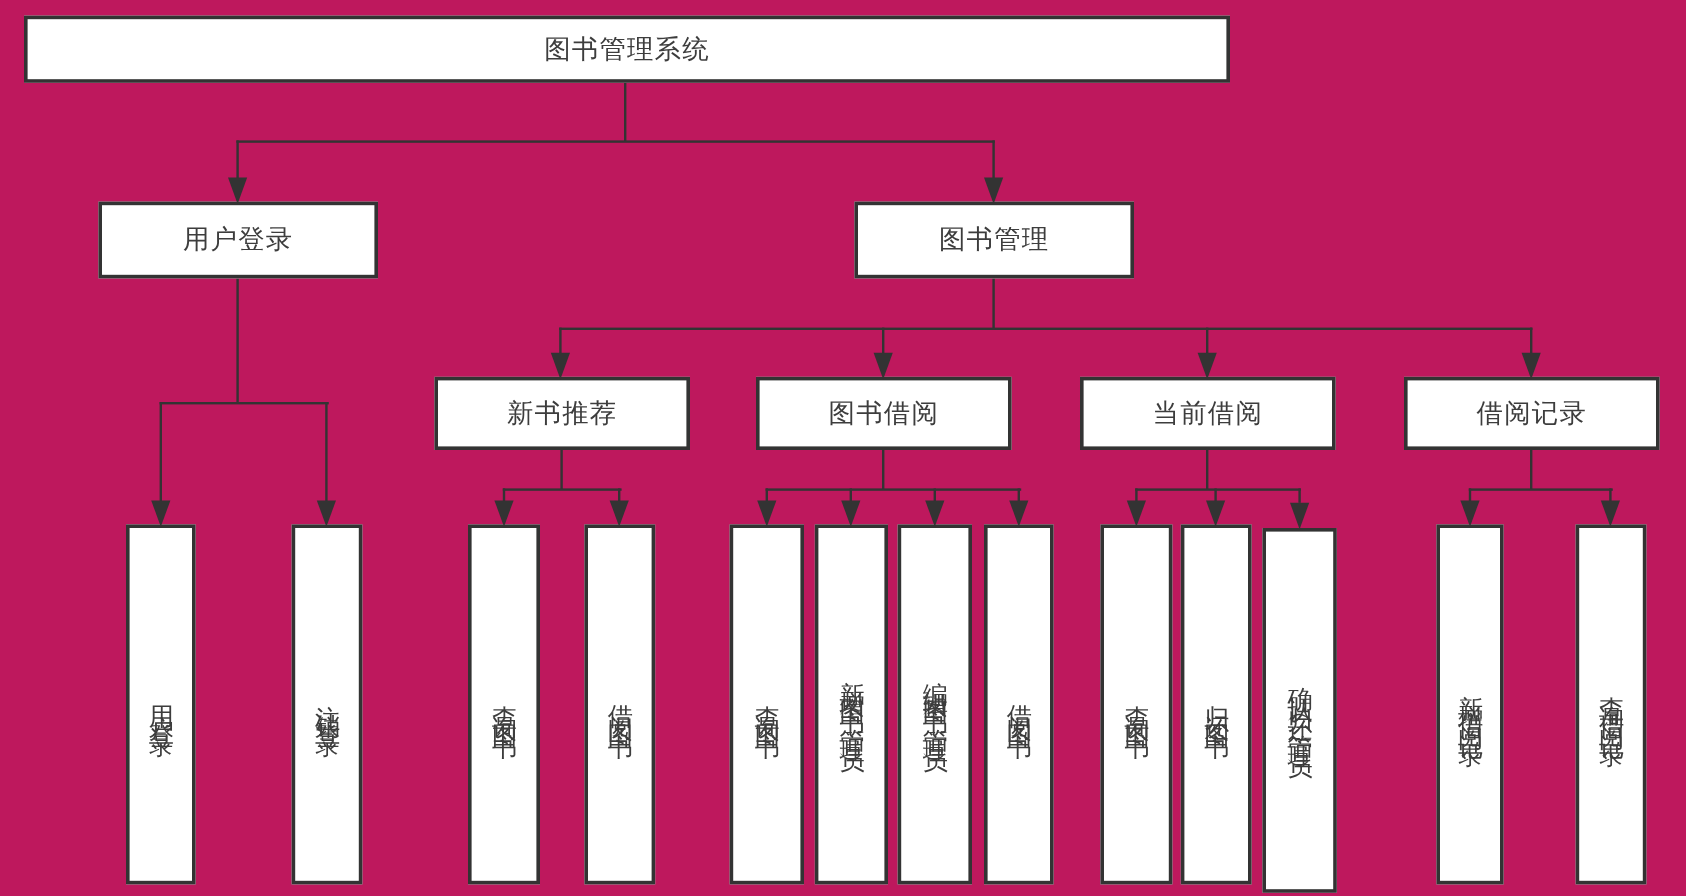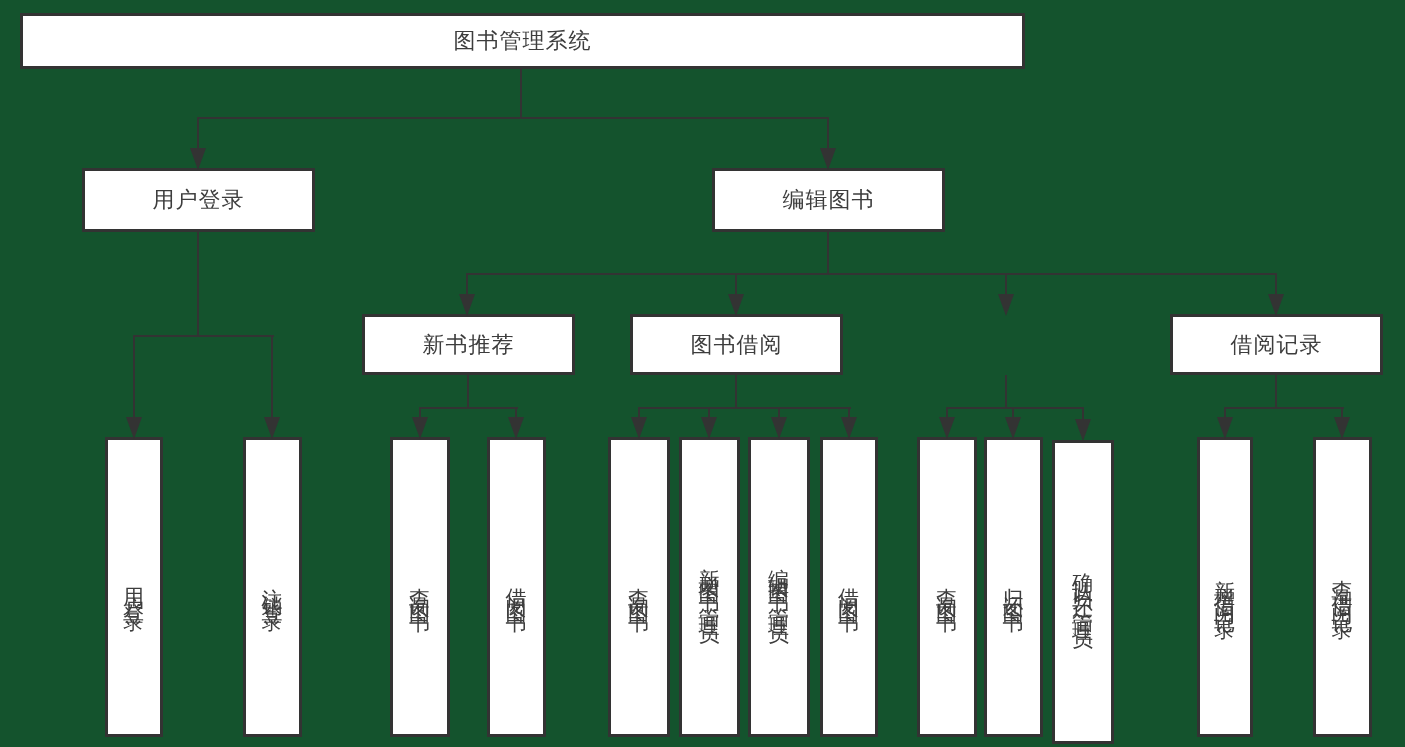--- a/index.html
+++ b/index.html
@@ -1,17 +1,17 @@
 <!DOCTYPE html>
 <html><head>
 <meta charset="utf-8">
 <style>
   html,body{margin:0;padding:0;background:#fff;}
   .canvas{
-    position:relative;width:1405px;height:747px;background:#14532d;
+    position:relative;width:1405px;height:747px;background:#be185d;
     font-family:"Liberation Sans","DejaVu Sans",sans-serif;overflow:hidden;
   }
   .bx{
     position:absolute;box-sizing:border-box;border:3px solid #333333;background:#ffffff;
     display:flex;align-items:center;justify-content:center;
     color:#3d3d3d;font-size:22px;z-index:2;
   }
   .bx .lbl{white-space:nowrap;letter-spacing:1px;}
   .leaf .vtext{
     writing-mode:vertical-rl;text-orientation:mixed;
@@ -36,31 +36,34 @@
 
   <div class="bx" style="left:20px;top:13px;width:1005px;height:56px">
     <span class="lbl">图书管理系统</span>
   </div>
 
   <div class="bx" style="left:82px;top:168px;width:233px;height:64px">
     <span class="lbl">用户登录</span>
   </div>
 
   <div class="bx" style="left:712px;top:168px;width:233px;height:64px">
-    <span class="lbl">编辑图书</span>
+    <span class="lbl">图书管理</span>
   </div>
 
   <div class="bx" style="left:362px;top:314px;width:213px;height:61px">
     <span class="lbl">新书推荐</span>
   </div>
 
   <div class="bx" style="left:630px;top:314px;width:213px;height:61px">
     <span class="lbl">图书借阅</span>
   </div>
 
+  <div class="bx" style="left:900px;top:314px;width:213px;height:61px">
+    <span class="lbl">当前借阅</span>
+  </div>
 
   <div class="bx" style="left:1170px;top:314px;width:213px;height:61px">
     <span class="lbl">借阅记录</span>
   </div>
 
   <div class="bx leaf" style="left:105px;top:437px;width:58px;height:300px">
     <span class="vtext">用户登录</span>
   </div>
 
   <div class="bx leaf" style="left:243px;top:437px;width:59px;height:300px">

